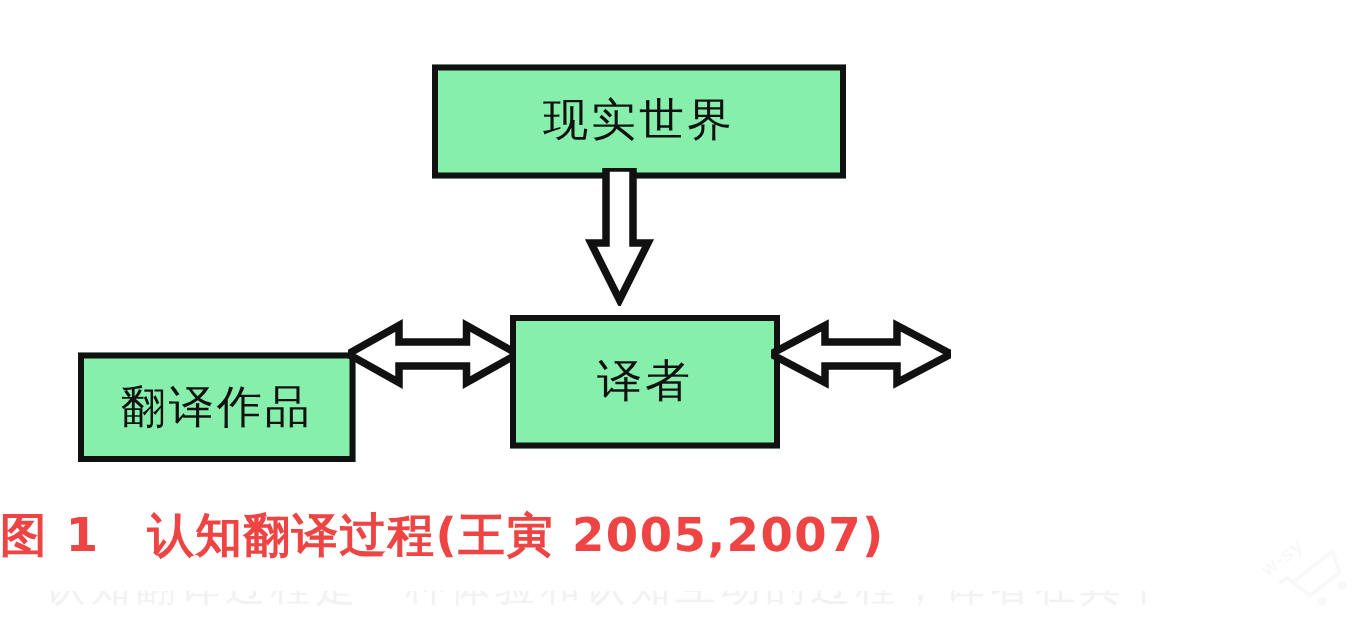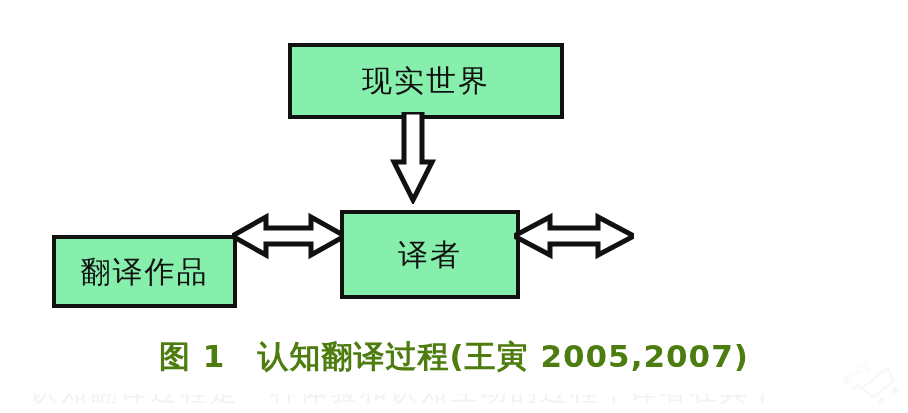--- a/index.html
+++ b/index.html
@@ -100,26 +100,26 @@
     stroke-width: 5;
     stroke-linejoin: miter;
   }
 
   
   #figure-caption {
     position: absolute;
     left: 0;
     top: 336px;
     width: 908px;
-    text-align: center;
+    text-align: left;
     font-family: "DejaVu Sans", "Liberation Sans", sans-serif;
     font-size: 31px;
     font-weight: bold;
     letter-spacing: 1px;
-    color: #4d7c0f;
+    color: #ef4444;
     white-space: nowrap;
   }
   #caption-figure-number { margin-right: 6px; }
   #caption-figure-gap { display: inline-block; width: 26px; }
 
   
   #page-bleed-text {
     position: absolute;
     left: 30px;
     top: 394px;

